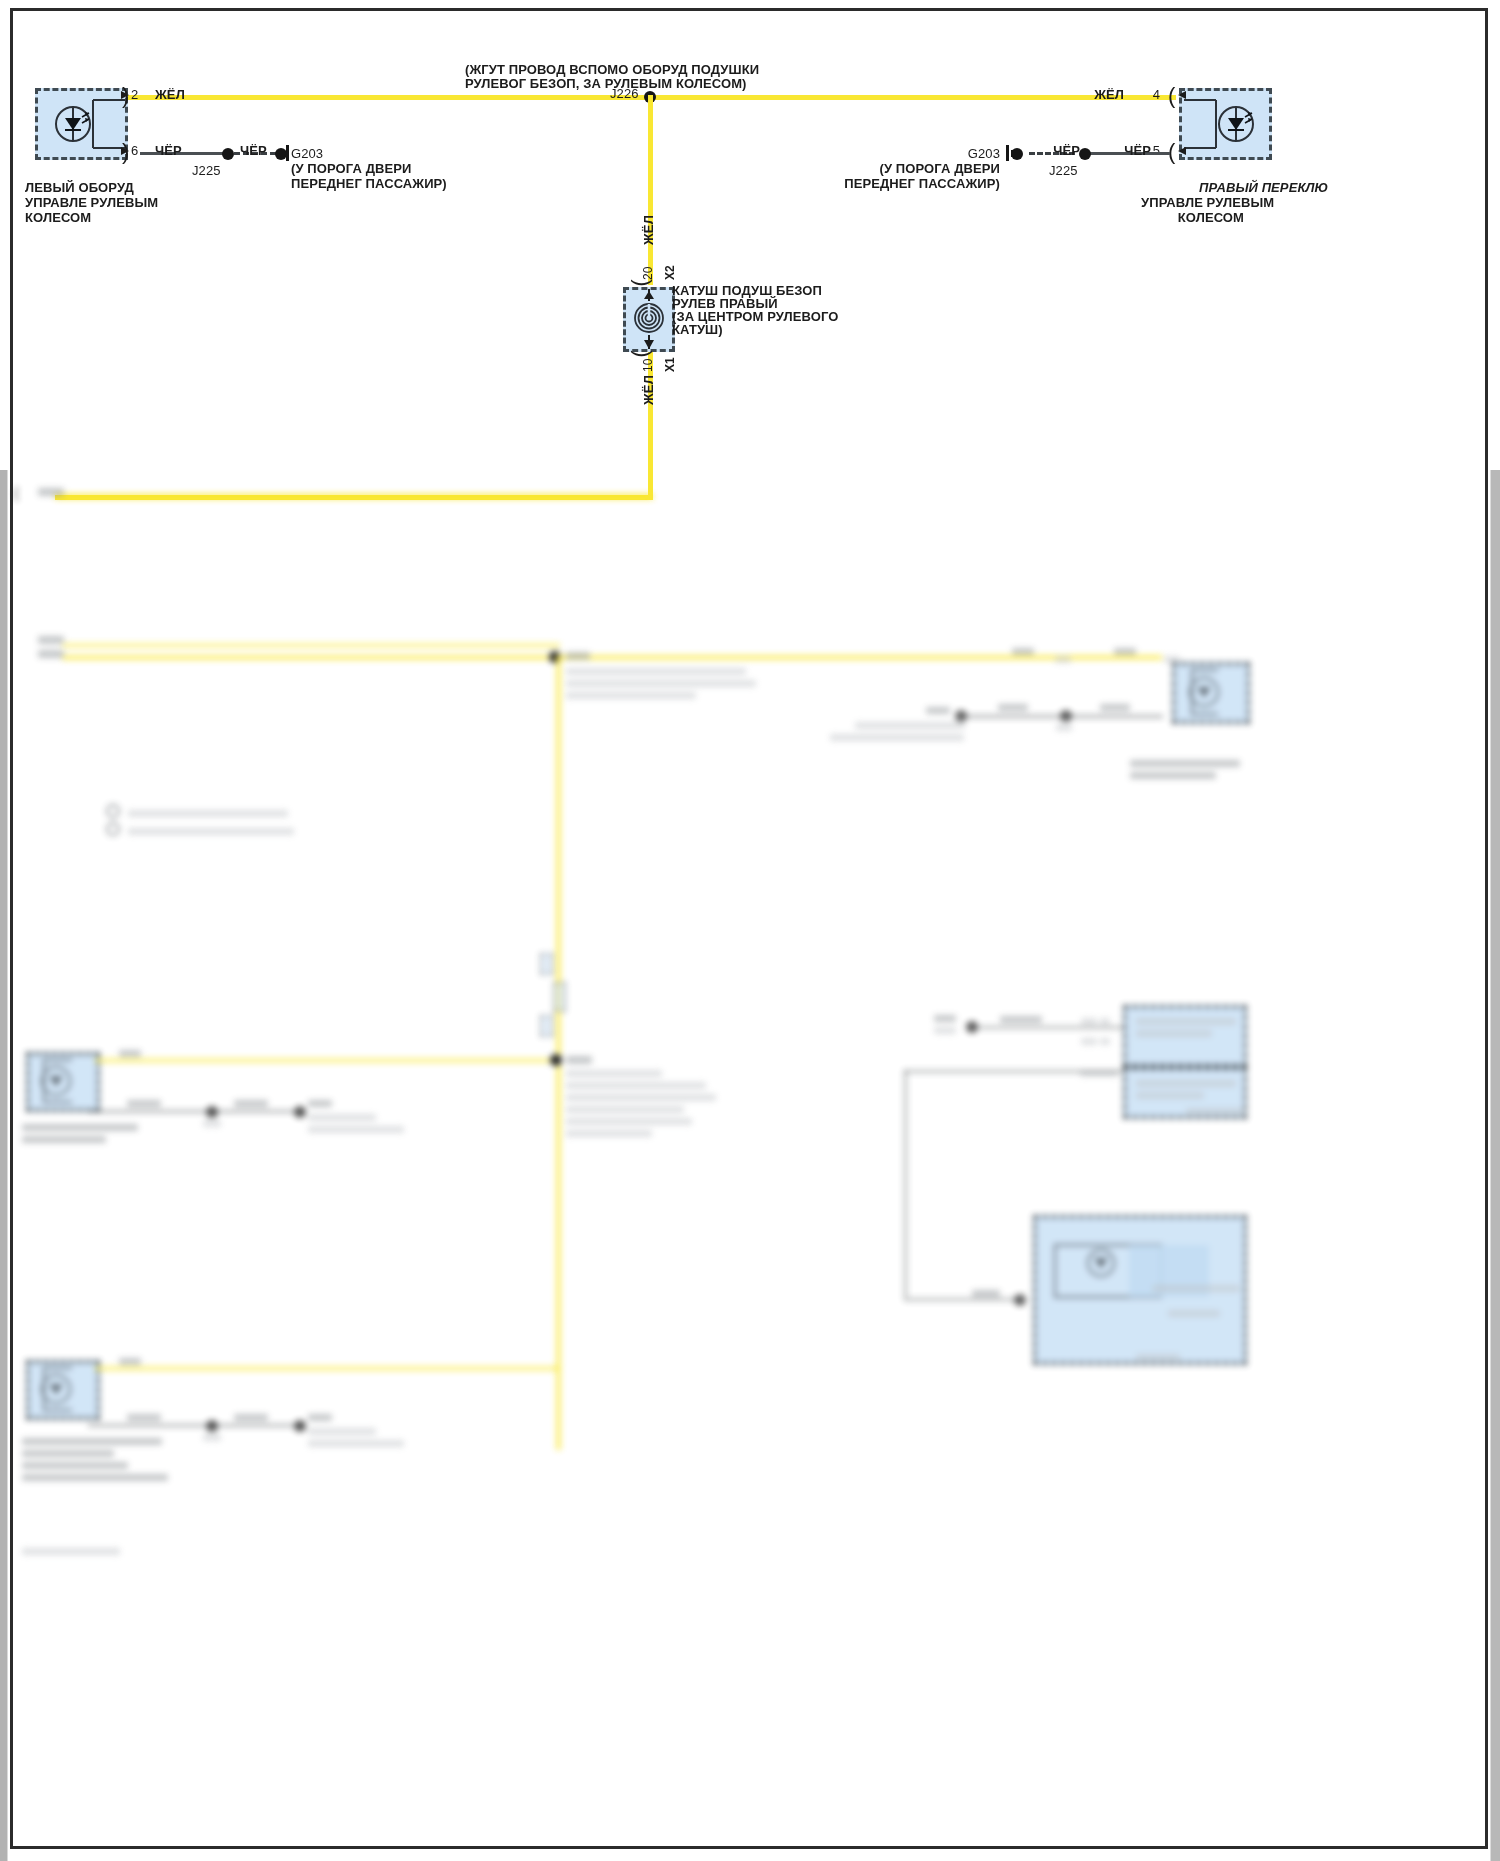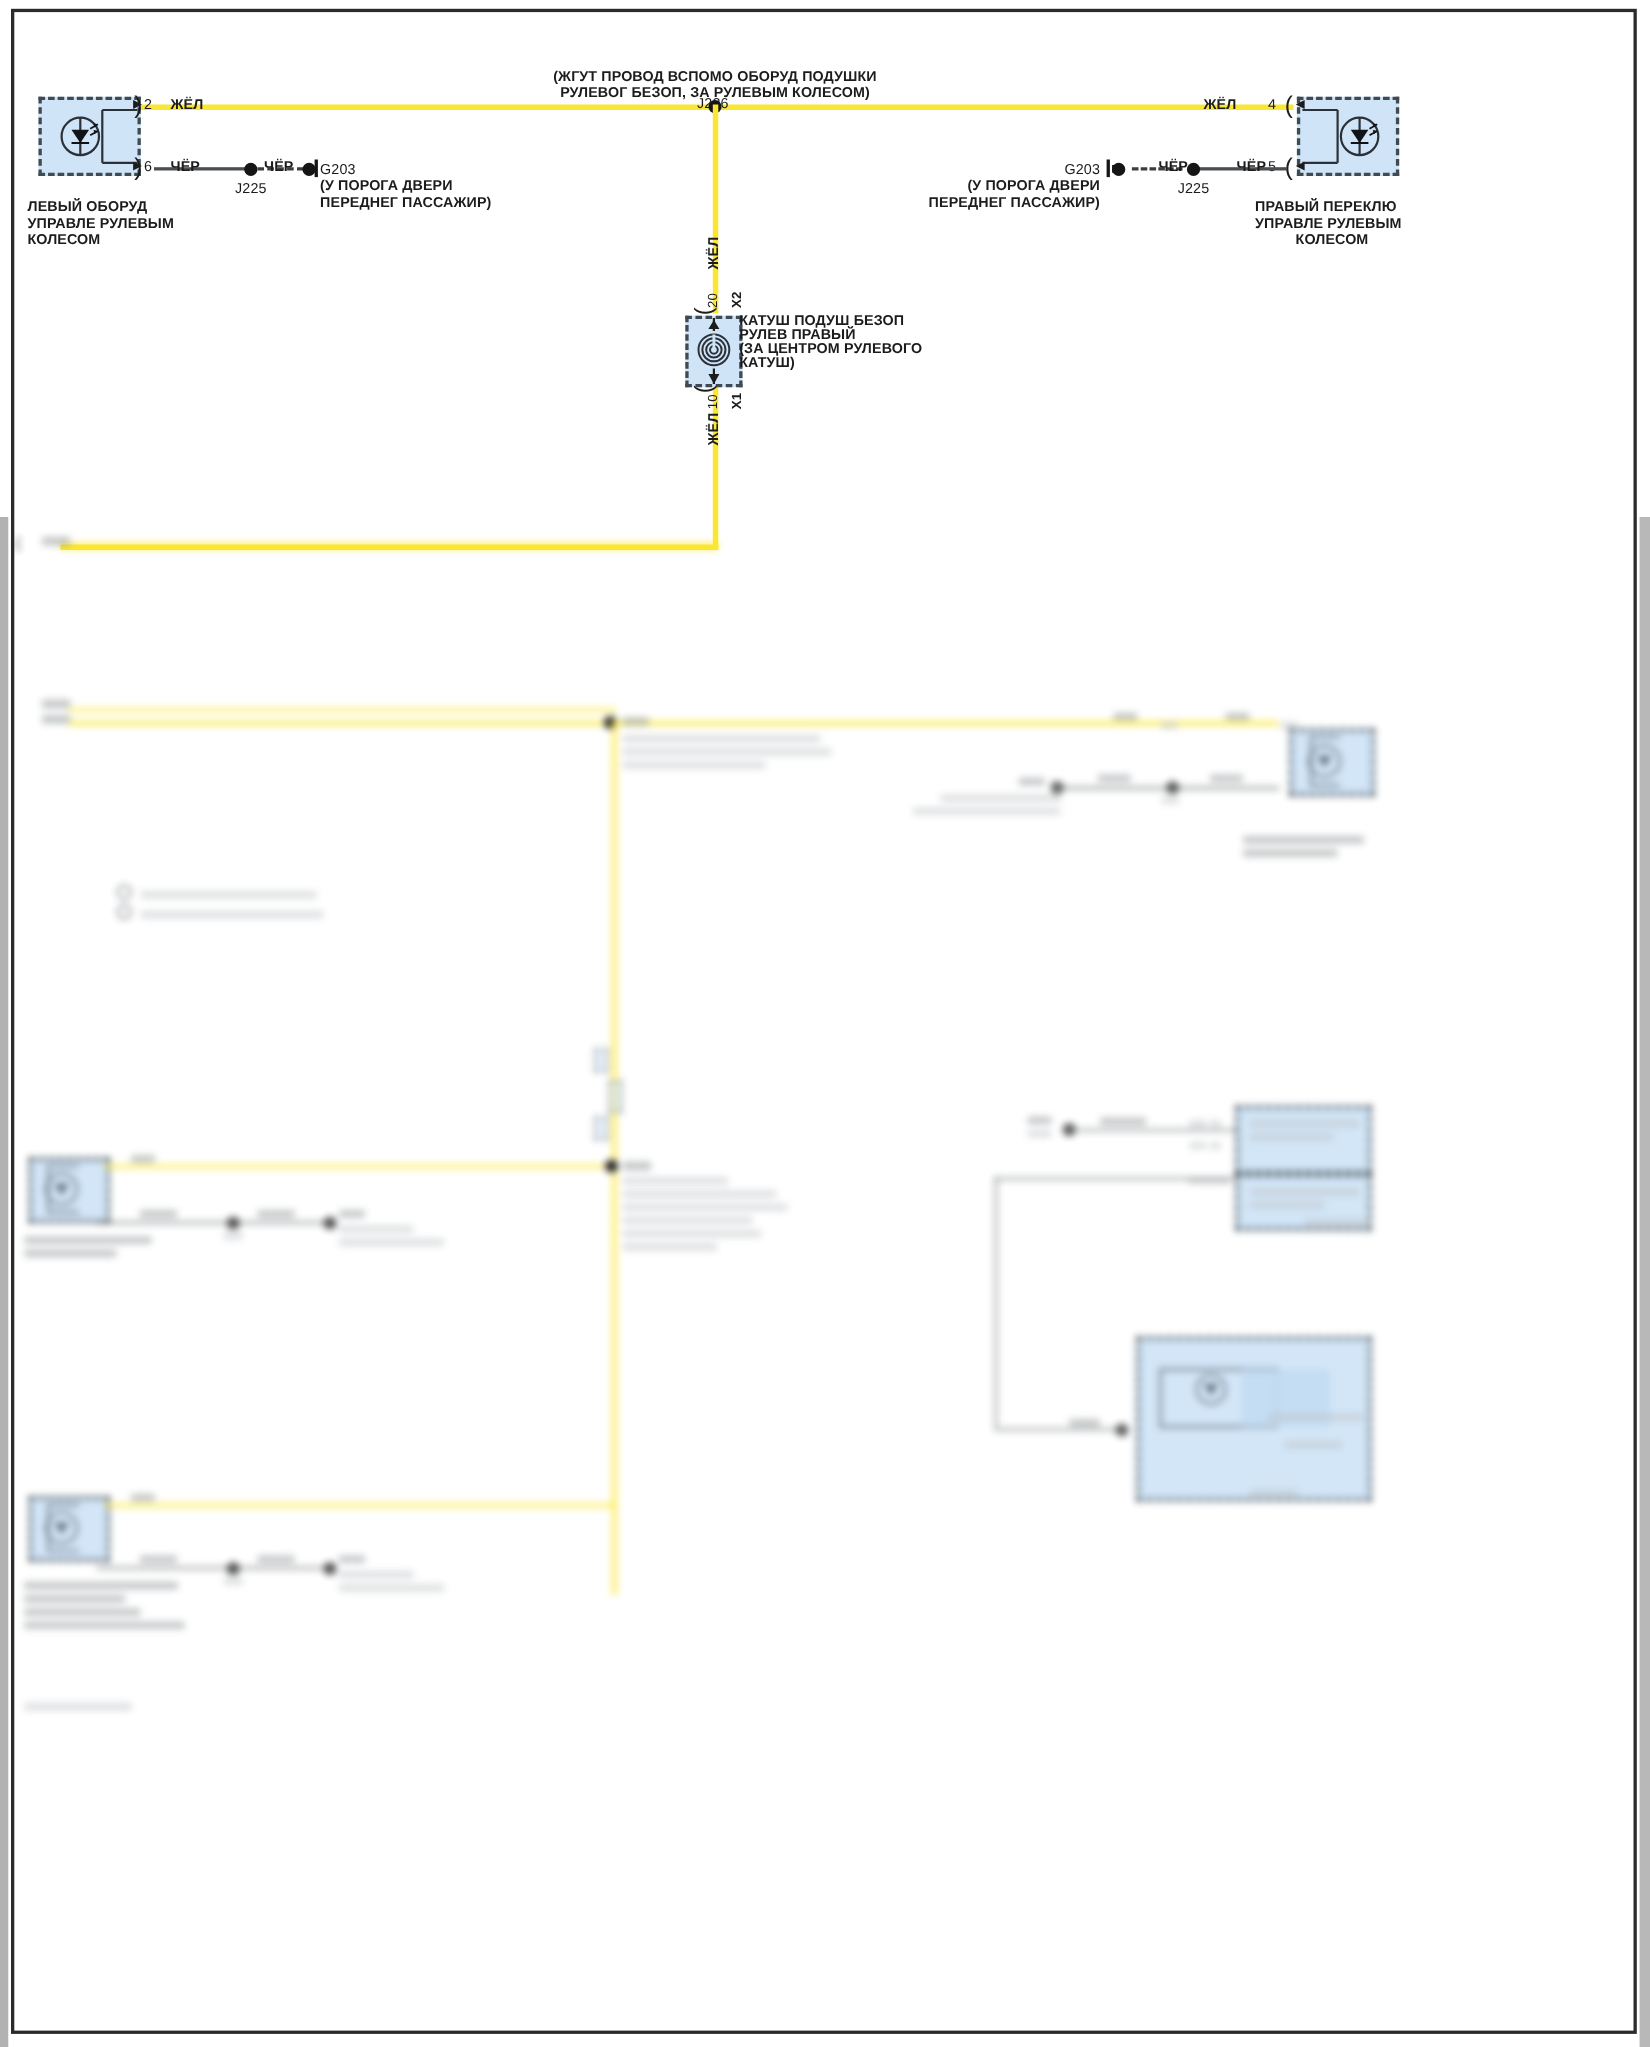--- a/index.html
+++ b/index.html
@@ -100,21 +100,21 @@
 
   .lbl {
     position: absolute;
     color: #1c1c1c;
     font-size: 13px;
     line-height: 15px;
     white-space: pre;
     letter-spacing: 0.1px;
   }
   .lbl.b  { font-weight: bold; }
-  .lbl.c  { text-align: center; }
+  .lbl.c  { }
   .lbl.r  { text-align: right; }
   .lbl.rot {
     transform-origin: 0 0;
     transform: rotate(-90deg);
   }
   .pin {
     position: absolute;
     font-size: 13px;
     color: #1c1c1c;
   }
@@ -245,21 +245,21 @@
     <svg class="led-svg" style="left:1172px; top:88px;" width="40" height="72" viewBox="0 0 40 72">
       <polygon points="6,7 14,3 14,11" fill="#1c1c1c"></polygon>
       <polygon points="6,63 14,59 14,67" fill="#1c1c1c"></polygon>
     </svg>
 
     <div class="pin r" style="left:1138px; top:87px; width:22px; text-align:right;">4</div>
     <div class="pin r" style="left:1138px; top:143px; width:22px; text-align:right;">5</div>
 
     <div class="lbl b r" style="left:1060px; top:87px; width:64px;">ЖЁЛ</div>
 
-    <div class="lbl b" style="left:1141px; top:180px;">ПРАВЫЙ ПЕРЕКЛЮ</div>
+    <div class="lbl b" style="left:1199px; top:180px;font-style:italic;">ПРАВЫЙ ПЕРЕКЛЮ</div>
     <div class="lbl b" style="left:1141px; top:195px;">УПРАВЛЕ РУЛЕВЫМ</div>
     <div class="lbl b r" style="left:1141px; top:210px; width:103px; text-align:right;">КОЛЕСОМ</div>
 
     <div class="wire-k h" style="left:1090px; top:152px; width:80px;"></div>
     <div class="lbl b r" style="left:1095px; top:143px; width:56px;">ЧЁР</div>
     <div class="node" style="left:1079px; top:148px;"></div>
     <div class="lbl c" style="left:1049px; top:163px; width:72px;">J225</div>
     <div class="wire-dash" style="left:1029px; top:152px; width:46px;"></div>
     <div class="lbl b r" style="left:1022px; top:143px; width:58px;">ЧЁР</div>
     <div class="node" style="left:1011px; top:148px;"></div>

